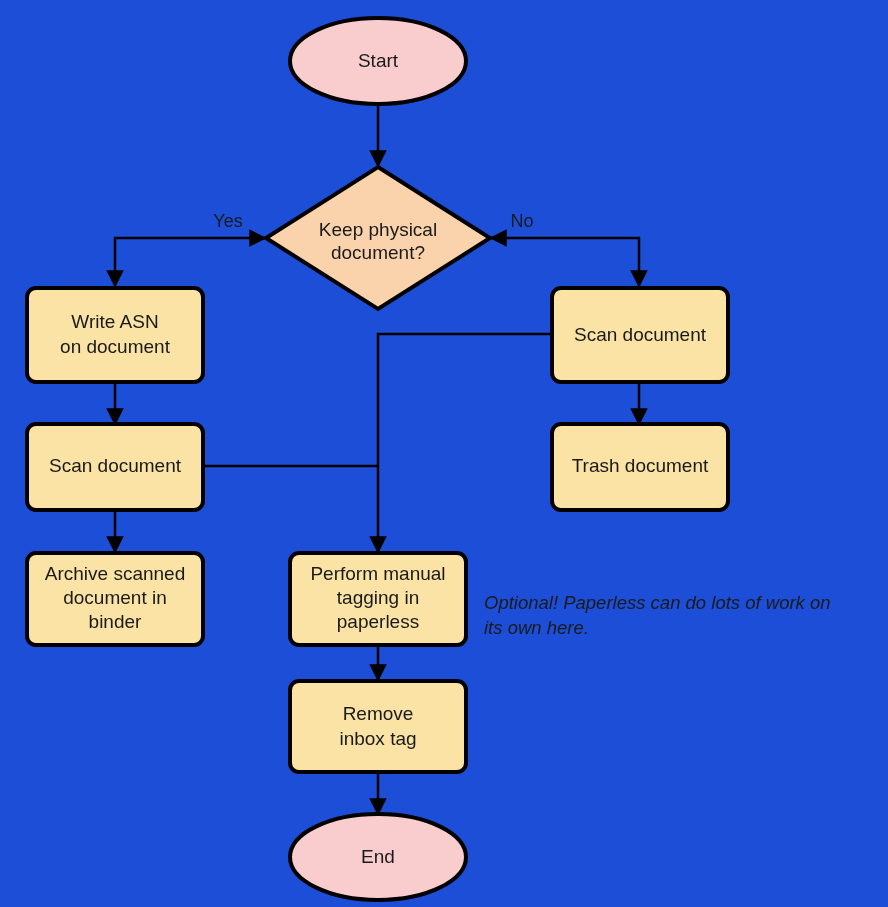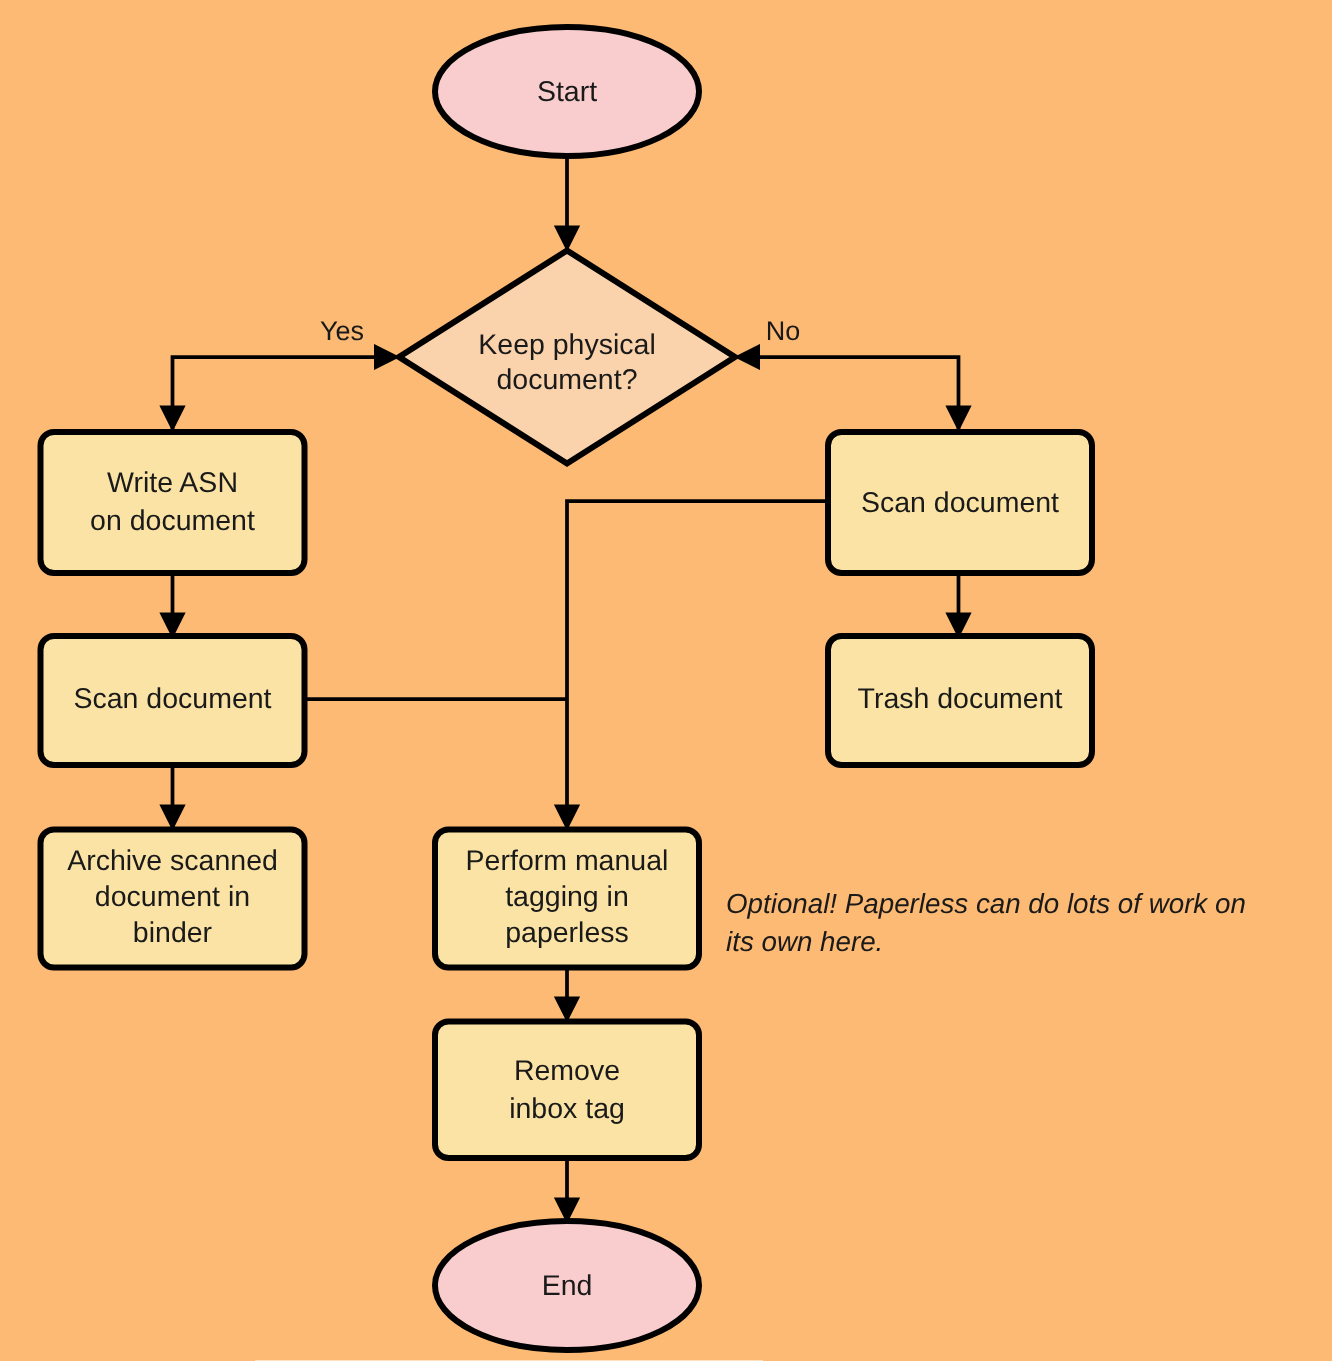--- a/index.html
+++ b/index.html
@@ -7,21 +7,21 @@
     padding: 0;
     background: #ffffff;
   }
   body {
     font-family: "Liberation Sans", sans-serif;
   }
   #canvas {
     position: relative;
     width: 888px;
     height: 907px;
-    background: #fdba74;
+    background: #1d4ed8;
     overflow: hidden;
   }
   #flow-svg {
     position: absolute;
     left: 0;
     top: 0;
     width: 888px;
     height: 907px;
   }
   .node-text {

